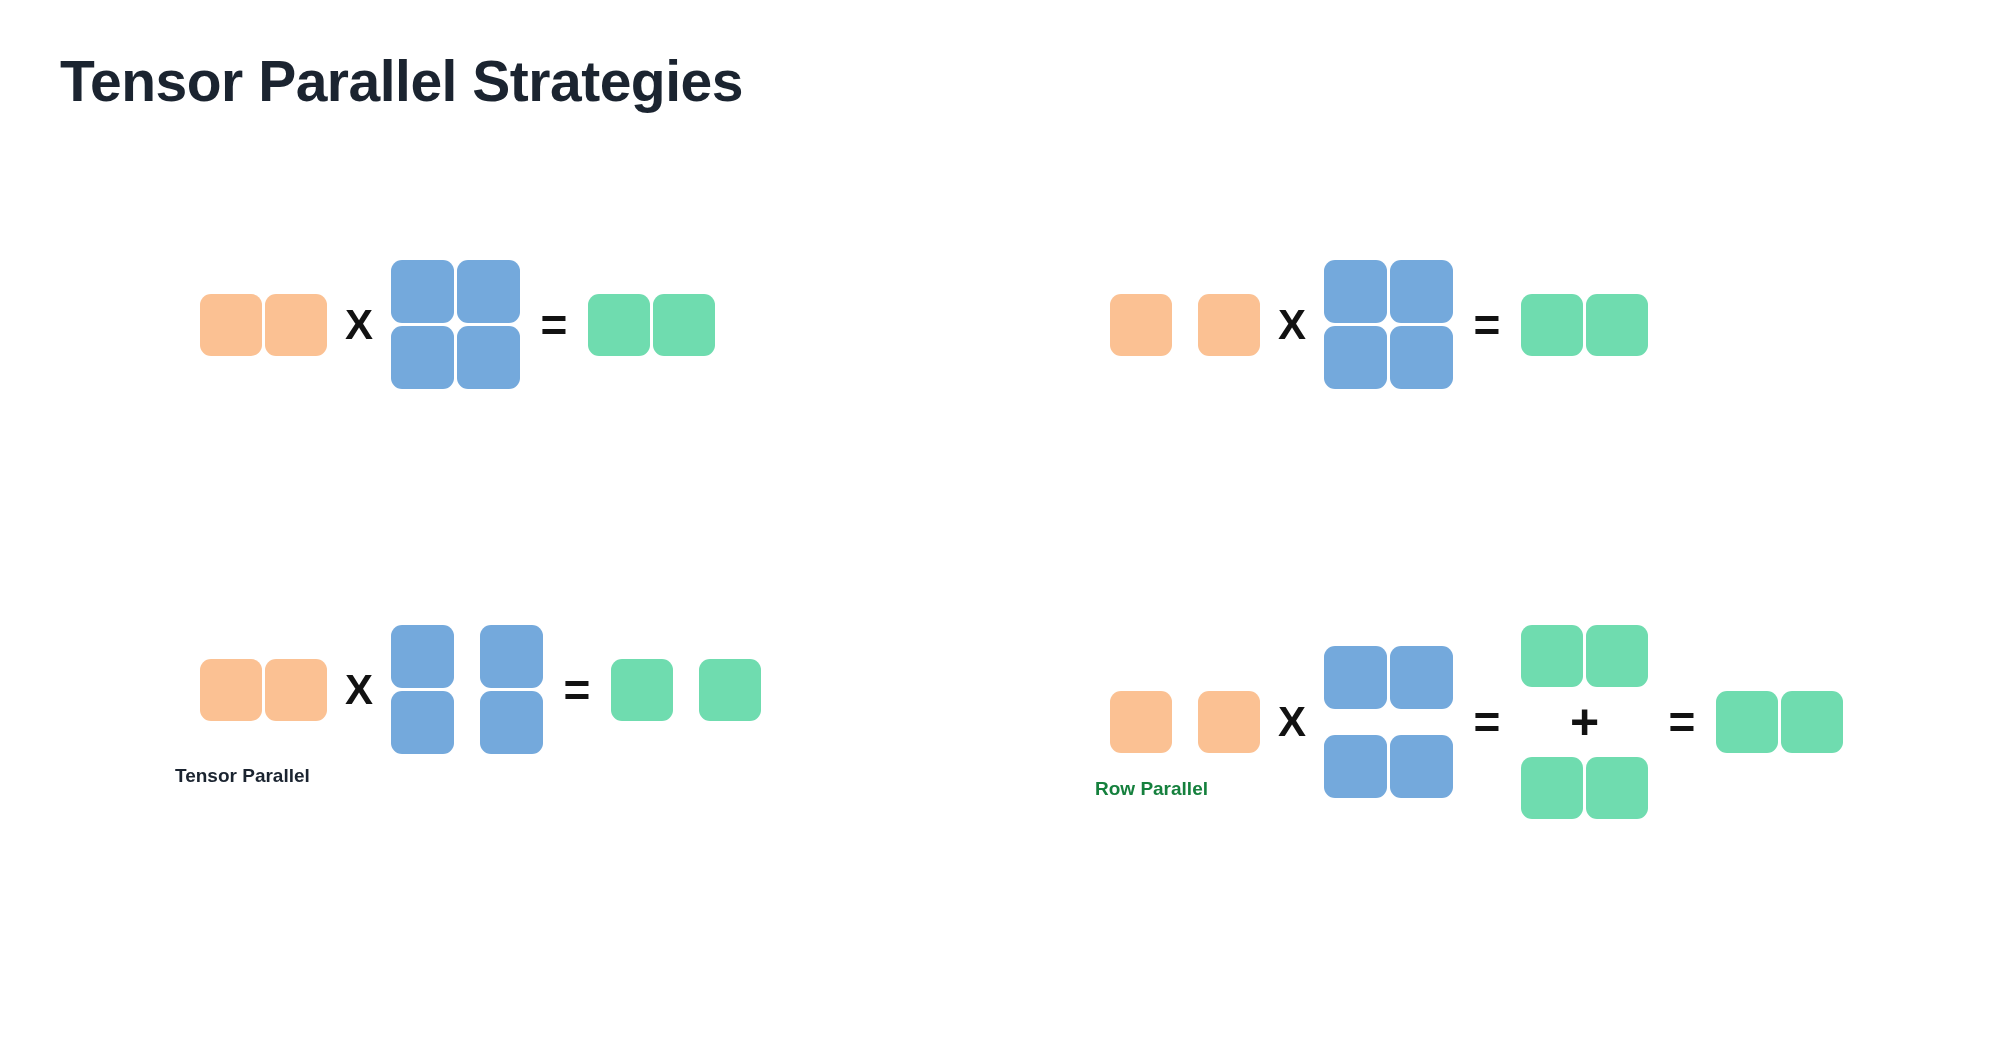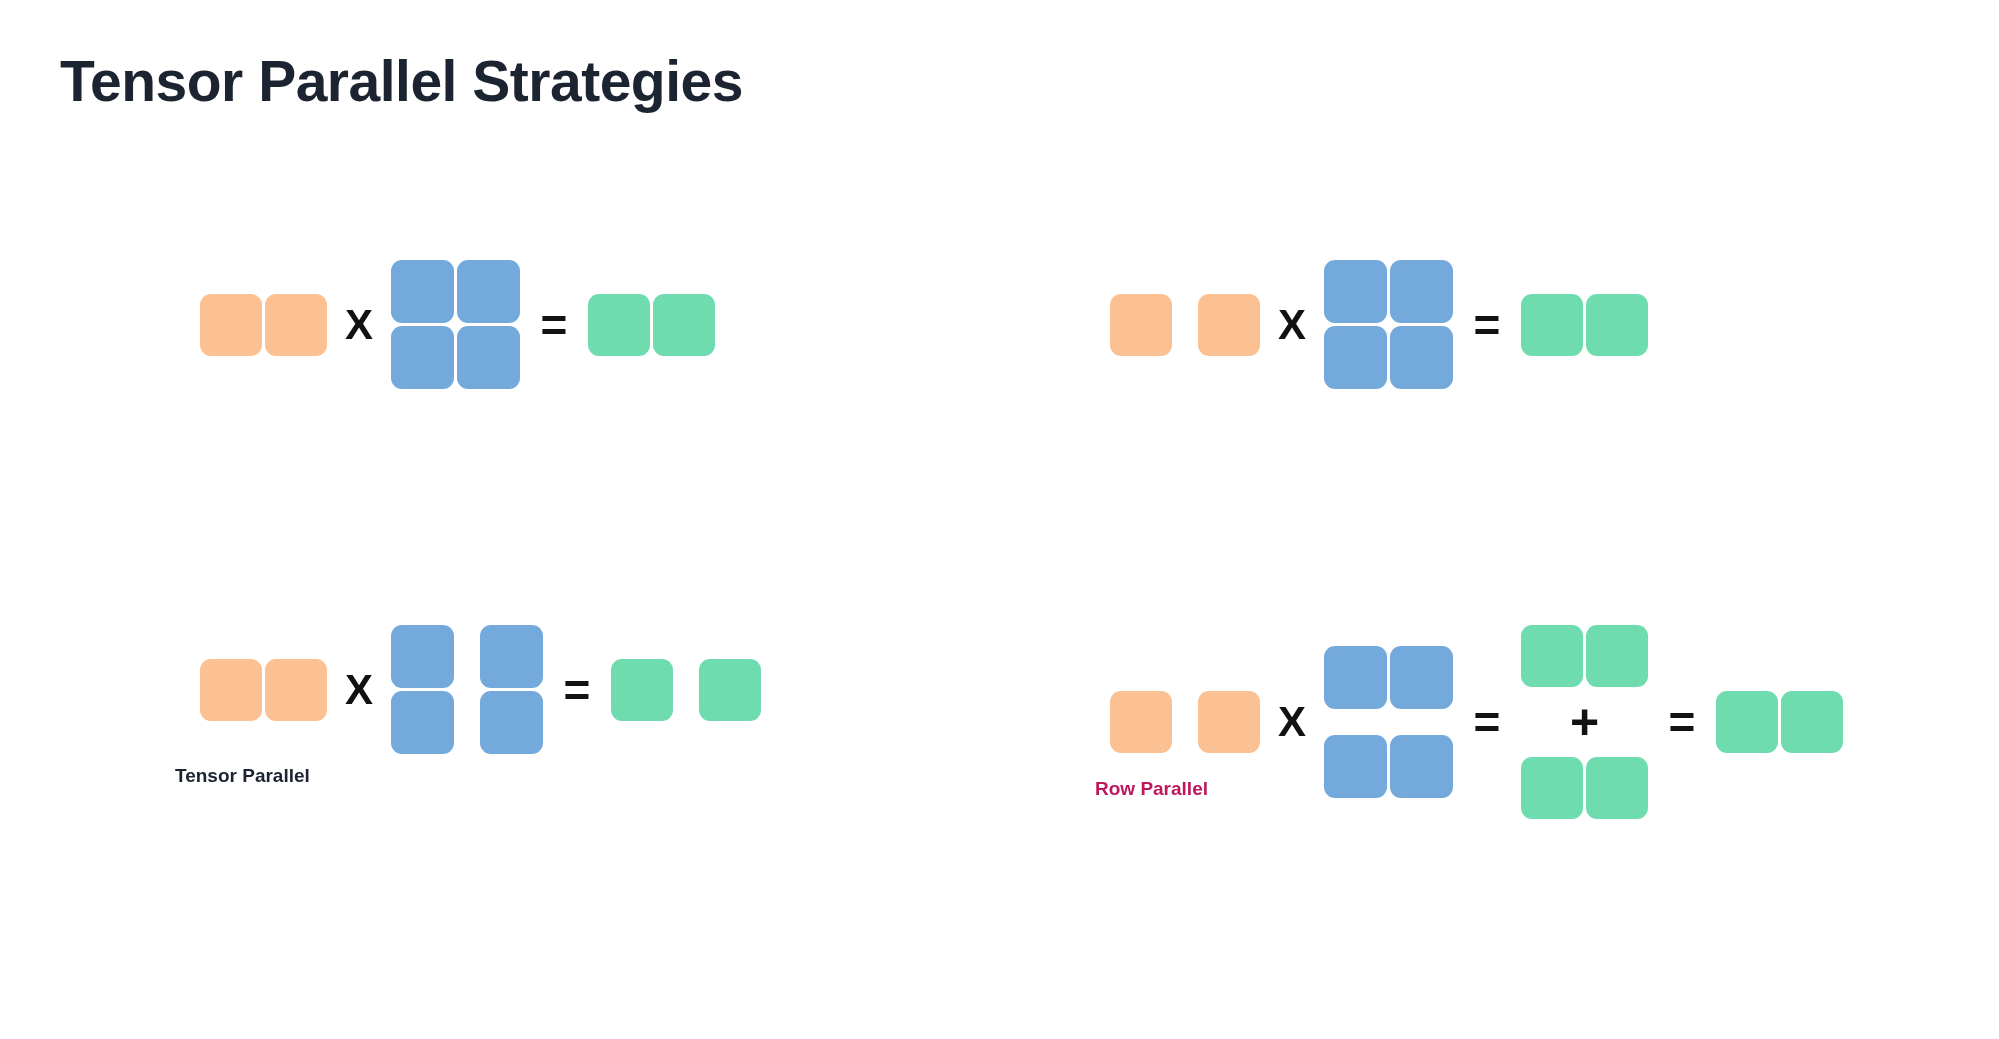--- a/index.html
+++ b/index.html
@@ -281,14 +281,14 @@
 
     <div class="matrix">
       <div class="matrix-row">
         <div class="cell green sz-std" style="background: rgb(111, 220, 175);"></div>
         <div class="gap-thin"></div>
         <div class="cell green sz-std" style="background: rgb(111, 220, 175);"></div>
       </div>
     </div>
   </div>
 
-  <div class="caption" id="caption-row-parallel" style="color: #be185d;">Row Parallel</div>
+  <div class="caption" id="caption-row-parallel" style="color: #15803d;">Row Parallel</div>
 </div>
 
 </body></html>

